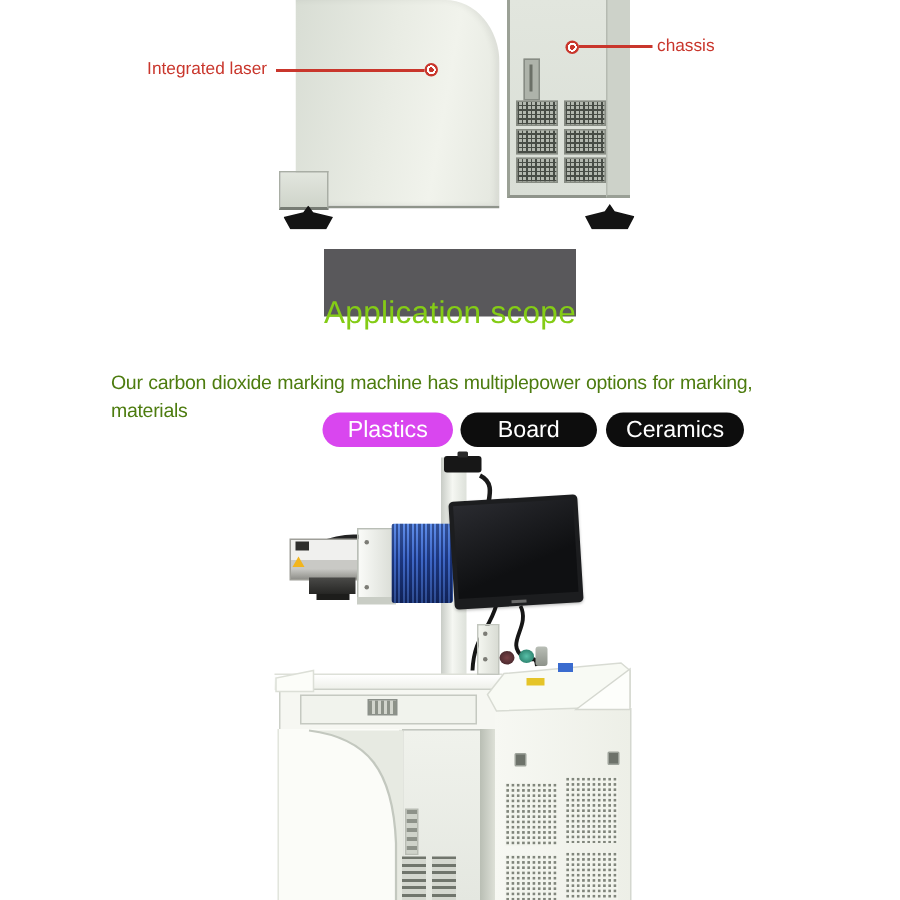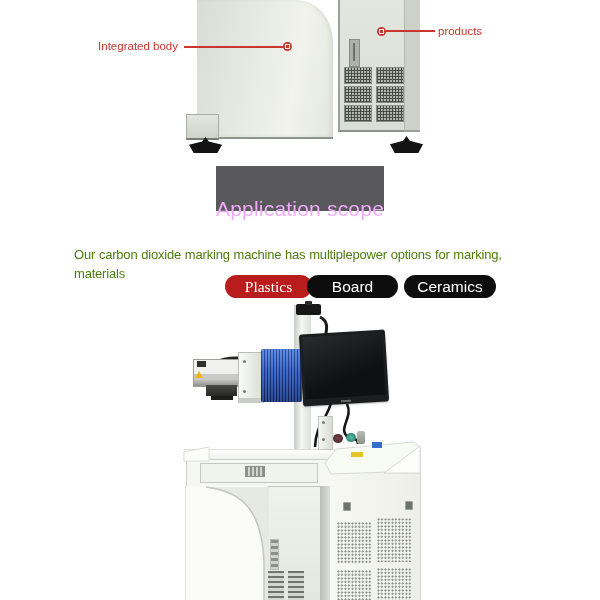--- a/index.html
+++ b/index.html
@@ -27,21 +27,21 @@
   .foot1{left:189px;top:137px;width:33px;height:16px;}
   .foot2{left:390px;top:136px;width:33px;height:17px;}
 
   
   .ann{font-size:11.5px;line-height:13px;}
   .ann-line{height:1.5px;}
   .ann-dot{width:9px;height:9px;border-radius:50%;}
 
   
   .banner{left:216px;top:166px;width:168px;height:45px;display:flex;align-items:center;justify-content:center;}
-  .banner span{color:#f0abfc;font-size:21px;letter-spacing:.2px;margin-top:40px;}
+  .banner span{color:#84cc16;font-size:21px;letter-spacing:.2px;margin-top:40px;}
   .para{left:74px;top:211px;width:470px;color:#4d7c0f;font-size:13px;line-height:19px;
         letter-spacing:-.2px;word-spacing:.4px;margin-top:34px;}
   .para div{white-space:nowrap;}
   .pill{top:275px;height:23px;border-radius:12px;display:flex;align-items:center;justify-content:center;
         color:#fff;font-size:15.5px;}
 
   
   .column{left:294px;top:305px;width:17px;height:148px;
     background:linear-gradient(90deg,#c8ccc6,#f5f7f2 45%,#dde1da);}
   .camera{left:296px;top:304px;width:25px;height:11px;background:#171717;border-radius:2px;}
@@ -104,39 +104,39 @@
     <div class="abs vent" style="left:376px;top:67px;"></div>
     <div class="abs vent" style="left:344px;top:86px;"></div>
     <div class="abs vent" style="left:376px;top:86px;"></div>
     <div class="abs vent" style="left:344px;top:105px;"></div>
     <div class="abs vent" style="left:376px;top:105px;"></div>
 
     <div class="abs base-box"></div>
     <div class="abs foot foot1"></div>
     <div class="abs foot foot2"></div>
 
-    <div class="abs ann" style="left:58px;top:40px;width:120px;text-align:right;color:#c9362c;">Integrated body</div>
+    <div class="abs ann" style="left:58px;top:40px;width:120px;text-align:right;color:#c9362c;">Integrated laser</div>
     <div class="abs ann-line" style="left:184px;top:46px;width:99px;background:#c9362c;"></div>
     <div class="abs ann-dot" style="left:283px;top:42px;background:radial-gradient(circle,#c9362c 0 1.6px,#ffffff 1.7px 2.9px,#c9362c 3px 100%);"></div>
 
     <div class="abs ann-dot" style="left:377px;top:27px;background:radial-gradient(circle,#c9362c 0 1.6px,#ffffff 1.7px 2.9px,#c9362c 3px 100%);"></div>
     <div class="abs ann-line" style="left:386px;top:30px;width:49px;background:#c9362c;"></div>
-    <div class="abs ann" style="left:438px;top:25px;color:#c9362c;">products</div>
+    <div class="abs ann" style="left:438px;top:25px;color:#c9362c;">chassis</div>
   </section>
 
   <div class="abs banner" style="background:#59585b;">
     <span>Application scope</span>
   </div>
 
   <div class="abs para">
     <div>Our carbon dioxide marking machine has multiplepower options for marking,</div>
     <div>materials</div>
   </div>
 
-  <div class="abs pill" style="left:225px;width:87px;background:#b91c1c;font-family:Liberation Serif, serif;">Plastics</div>
+  <div class="abs pill" style="left:215px;width:87px;background:#d946ef;">Plastics</div>
   <div class="abs pill" style="left:307px;width:91px;background:#0d0d0d;">Board</div>
   <div class="abs pill" style="left:404px;width:92px;background:#0d0d0d;">Ceramics</div>
 
   <section class="abs" style="left:0;top:300px;width:600px;height:300px;">
 
     <div class="abs column" style="top:5px;"></div>
     <div class="abs camera" style="top:4px;"></div>
 
     <div class="abs desk-top" style="top:149px;"></div>
     <div class="abs apron" style="top:159px;"></div>

